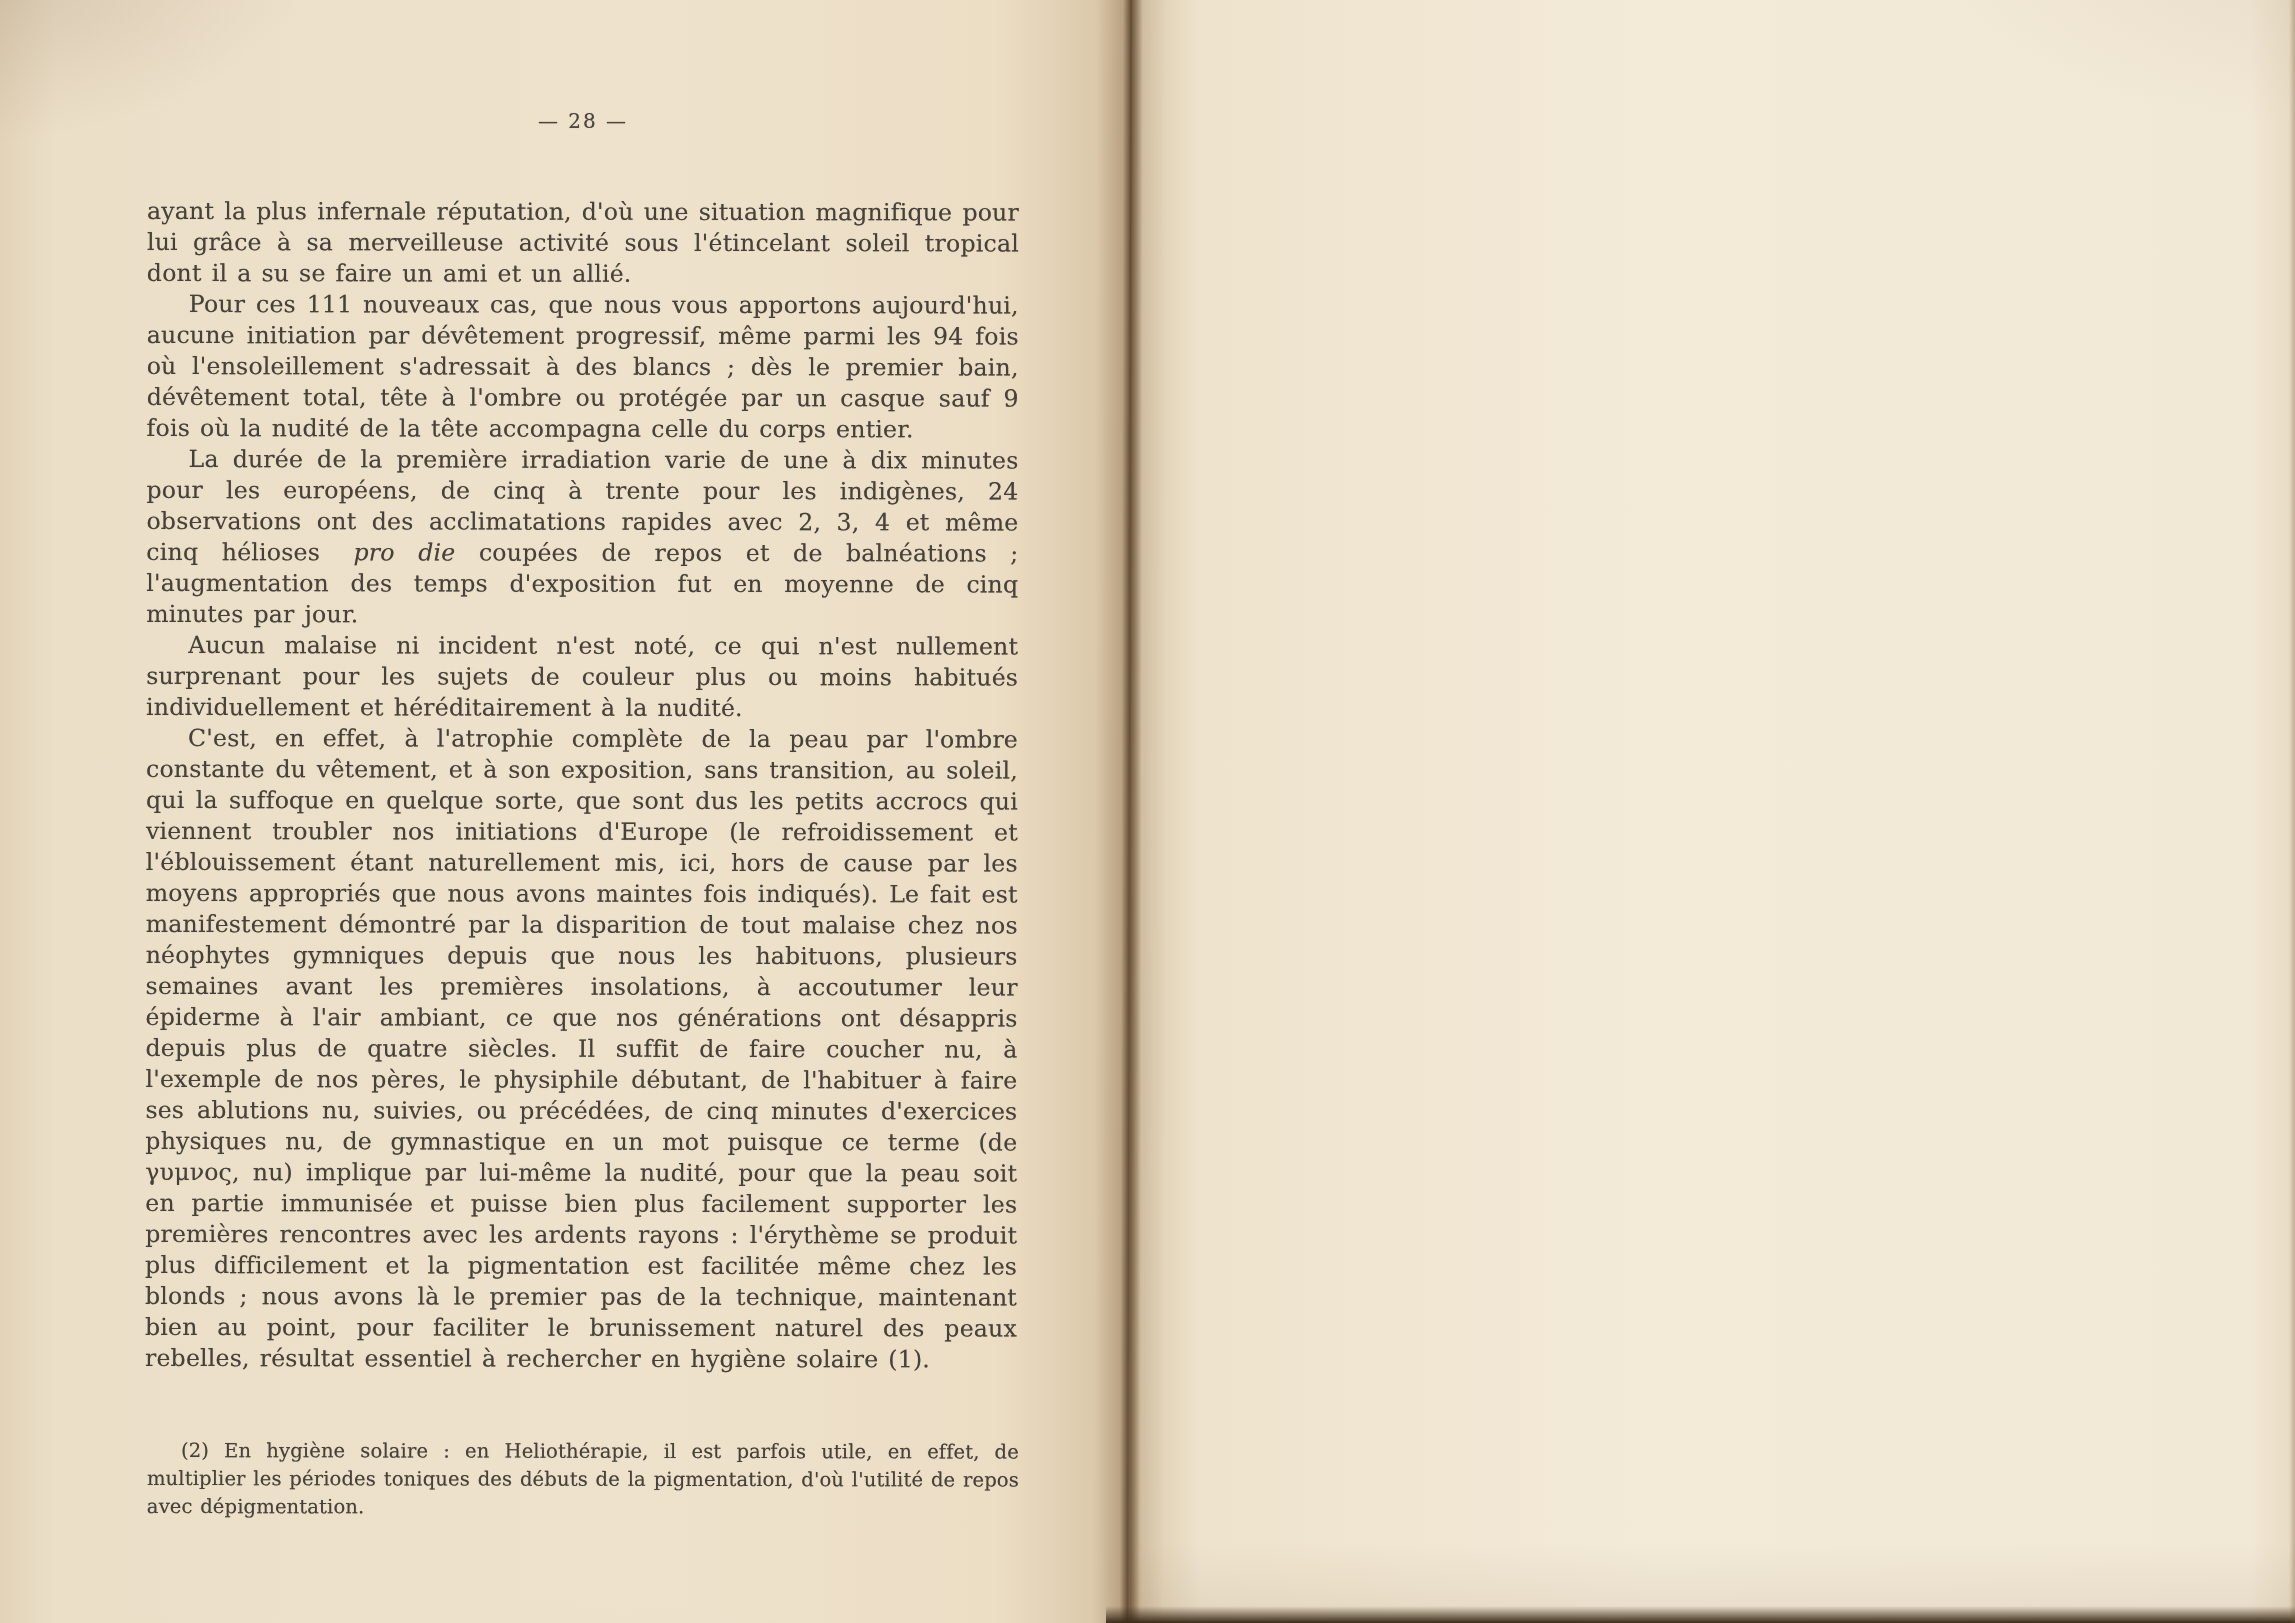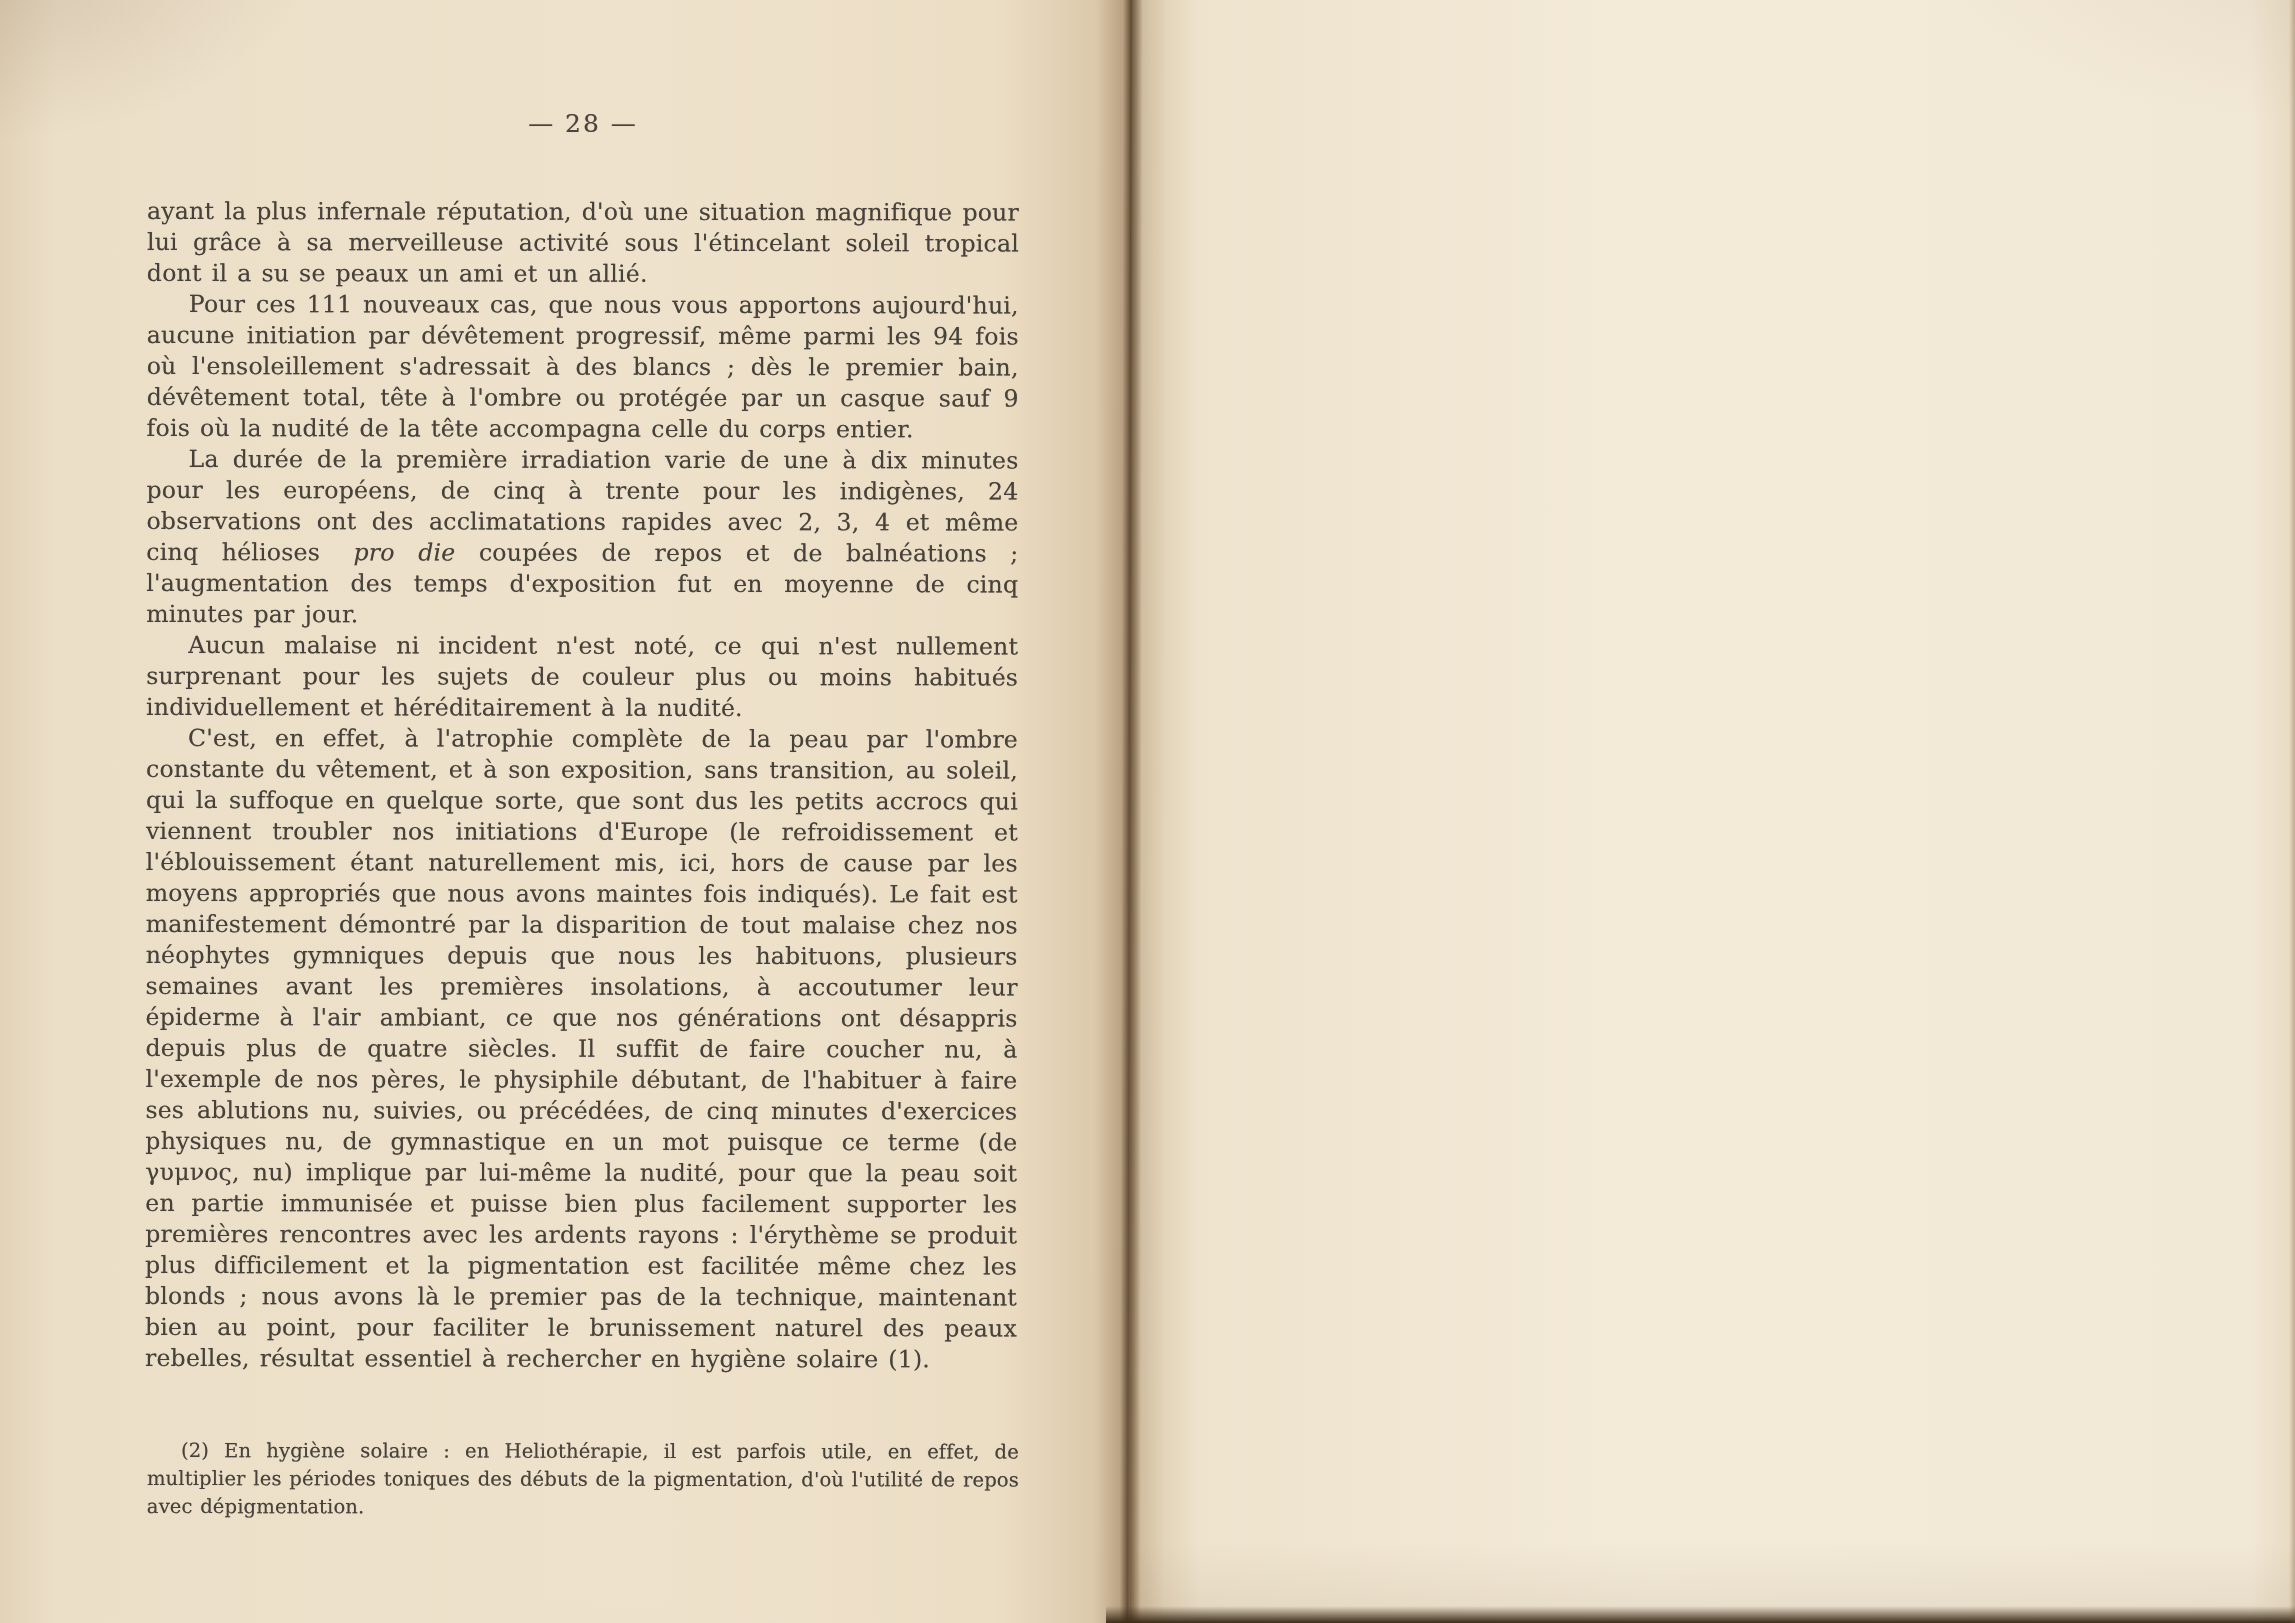--- a/index.html
+++ b/index.html
@@ -65,21 +65,21 @@
     top: 0;
     right: 0;
     width: 6.5px;
     height: 1623px;
     background: linear-gradient(90deg, rgba(110, 85, 55, 0), rgba(110, 85, 55, 0.35));
   }
   
   .page-header {
     position: absolute;
     text-align: center;
-    font-size: 25px;
+    font-size: 20px;
     letter-spacing: 2px;
     color: #4b453d;
     text-shadow: 0 0 0.7px rgba(70, 60, 48, 0.45);
   }
   .header-left  { top: 109px; left: 147px;  width: 872px; }
 
   .text-block {
     position: absolute;
     text-align: justify;
     text-shadow: 0 0 0.7px rgba(70, 60, 48, 0.48);
@@ -108,21 +108,21 @@
   .it  { font-style: italic; margin-left: 10px; }
 </style>
 </head>
 <body>
 
 <div class="spread">
 
   <section class="page page-left">
     <div class="page-header header-left">— 28 —</div>
     <div class="text-block body-block body-left">
-        <p><span>ayant la plus infernale réputation, d'où une situation magnifique pour lui grâce à sa merveilleuse activité sous l'étincelant soleil tropical dont il a su se peaux un ami et un allié.</span></p>
+        <p><span>ayant la plus infernale réputation, d'où une situation magnifique pour lui grâce à sa merveilleuse activité sous l'étincelant soleil tropical dont il a su se faire un ami et un allié.</span></p>
         <p class="indent"><span>Pour ces 111 nouveaux cas, que nous vous apportons aujourd'hui, aucune initiation par dévêtement progressif, même parmi les 94 fois où l'ensoleillement s'adressait à des blancs ; dès le premier bain, dévêtement total, tête à l'ombre ou protégée par un casque sauf 9 fois où la nudité de la tête accompagna celle du corps entier.</span></p>
         <p class="indent"><span>La durée de la première irradiation varie de une à dix minutes pour les européens, de cinq à trente pour les indigènes, 24 observations ont des acclimatations rapides avec 2, 3, 4 et même cinq hélioses </span><span class="it">pro die</span><span> coupées de repos et de balnéations ; l'augmentation des temps d'exposition fut en moyenne de cinq minutes par jour.</span></p>
         <p class="indent"><span>Aucun malaise ni incident n'est noté, ce qui n'est nullement surprenant pour les sujets de couleur plus ou moins habitués individuellement et héréditairement à la nudité.</span></p>
         <p class="indent"><span>C'est, en effet, à l'atrophie complète de la peau par l'ombre constante du vêtement, et à son exposition, sans transition, au soleil, qui la suffoque en quelque sorte, que sont dus les petits accrocs qui viennent troubler nos initiations d'Europe (le refroidissement et l'éblouissement étant naturellement mis, ici, hors de cause par les moyens appropriés que nous avons maintes fois indiqués). Le fait est manifestement démontré par la disparition de tout malaise chez nos néophytes gymniques depuis que nous les habituons, plusieurs semaines avant les premières insolations, à accoutumer leur épiderme à l'air ambiant, ce que nos générations ont désappris depuis plus de quatre siècles. Il suffit de faire coucher nu, à l'exemple de nos pères, le physiphile débutant, de l'habituer à faire ses ablutions nu, suivies, ou précédées, de cinq minutes d'exercices physiques nu, de gymnastique en un mot puisque ce terme (de γυμνος, nu) implique par lui-même la nudité, pour que la peau soit en partie immunisée et puisse bien plus facilement supporter les premières rencontres avec les ardents rayons : l'érythème se produit plus difficilement et la pigmentation est facilitée même chez les blonds ; nous avons là le premier pas de la technique, maintenant bien au point, pour faciliter le brunissement naturel des peaux rebelles, résultat essentiel à rechercher en hygiène solaire (1).</span></p>
       </div>
     <div class="text-block footnote-block footnotes-left">
         <p class="indent"><span>(2) En hygiène solaire : en Heliothérapie, il est parfois utile, en effet, de multiplier les périodes toniques des débuts de la pigmentation, d'où l'utilité de repos avec dépigmentation.</span></p>
       </div>
   </section>
 

